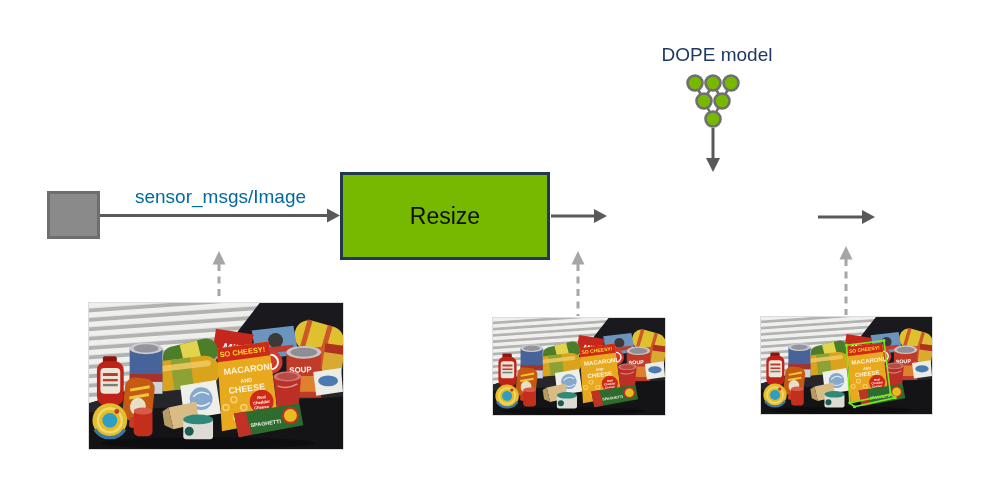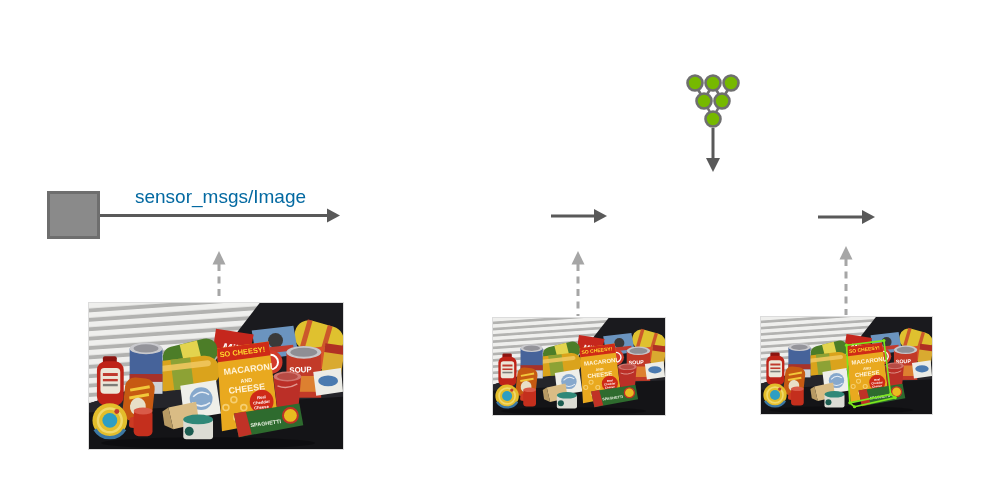--- a/index.html
+++ b/index.html
@@ -257,22 +257,26 @@
     <g>
       <line x1="846" y1="259" x2="846" y2="315" stroke="#a6a6a6" stroke-width="3" stroke-dasharray="7 5.5"></line>
       <polygon points="846,246 839.5,259.5 852.5,259.5" fill="#a6a6a6"></polygon>
     </g>
   </svg>
 
   <div class="source-box"></div>
 
   <div class="edge-label">sensor_msgs/Image</div>
 
-
-
+  <div class="node node-resize">
+    <span>Resize</span>
+  </div>
+
+
+  <div class="model-label">DOPE model</div>
 
   <div class="photo photo-left">
     <svg viewBox="0 0 256 148" preserveAspectRatio="none">
         <use href="#grocery-scene"></use>
       </svg>
   </div>
   <div class="photo photo-mid">
     <svg viewBox="0 0 256 148" preserveAspectRatio="none">
         <use href="#grocery-scene"></use>
       </svg>

